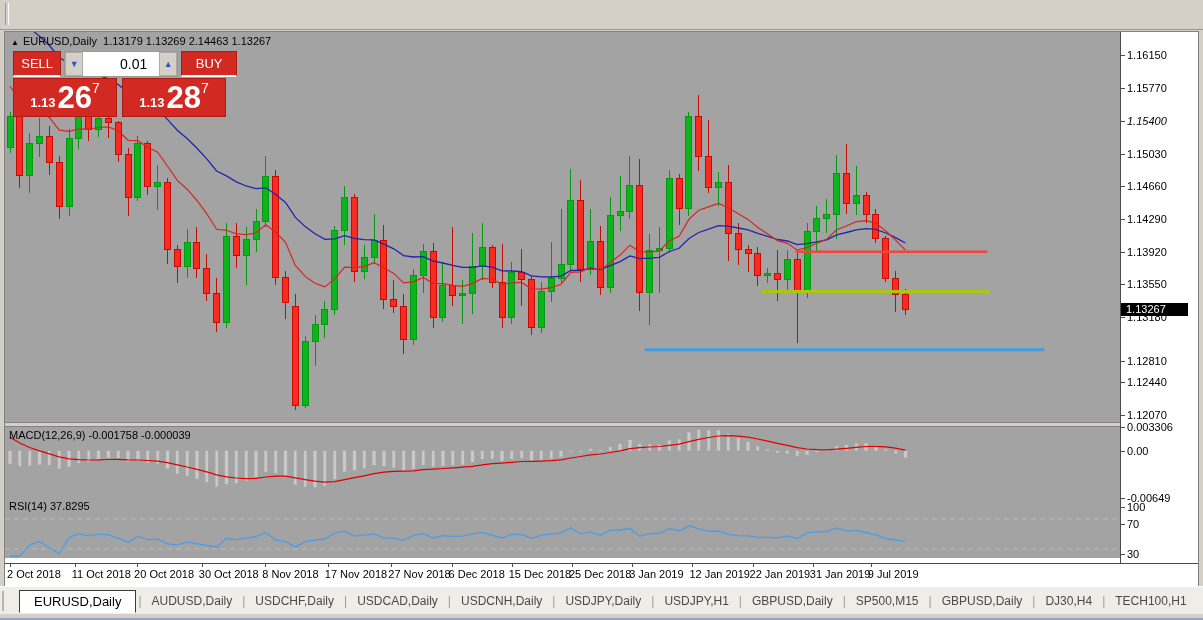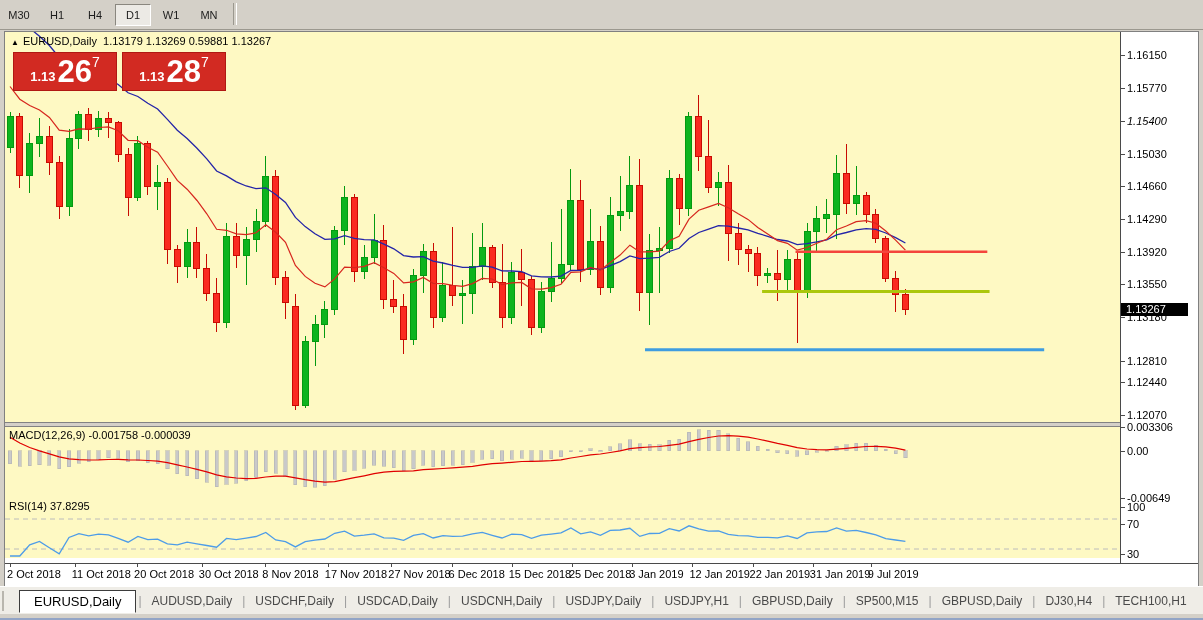--- a/index.html
+++ b/index.html
@@ -13,21 +13,21 @@
     border-bottom:1px solid #9b988f;box-sizing:border-box;}
   .tf-btn{display:inline-block;min-width:24px;padding:0 5px;margin:4px 1px 0 1px;height:20px;
     line-height:20px;text-align:center;font-size:11px;color:#1c1c1c;border:1px solid transparent;
     cursor:default;}
   .tf-btn.active{background:#eceae5;border:1px solid #8a877f;border-bottom-color:#fff;border-right-color:#fff;}
   .tb-sep{display:inline-block;width:2px;height:22px;margin:3px 5px -6px 5px;
     border-left:1px solid #9b988f;border-right:1px solid #ffffff;}
   
   .chart-window{position:absolute;left:4px;top:31px;width:1193px;height:554px;background:#ffffff;
     border:1px solid #808080;box-sizing:content-box;}
-  .panel{position:absolute;left:0;background:#fef9c3;overflow:hidden;}
+  .panel{position:absolute;left:0;background:#a3a3a3;overflow:hidden;}
   .plot-main{top:0;width:1115px;height:390px;}
   .sep{position:absolute;left:0;width:100%;height:3px;background:#d4d0c8;
     border-top:1px solid #828282;border-bottom:1px solid #828282;box-sizing:content-box;}
   .sep1{top:390px;} .sep2{top:466px;}
   .macd-panel{top:395px;width:1115px;height:71px;}
   .rsi-panel{top:466px;width:1115px;height:60px;}
   .v-axis{position:absolute;left:1115px;top:0;height:531px;border-left:1px solid #4a4a4a;}
   .axis-col{position:absolute;left:1116px;top:0;width:77px;height:531px;background:#fff;}
   .ytick{position:absolute;left:6px;font-size:11px;color:#000;white-space:nowrap;}
   .ytick .dash{position:absolute;left:-7px;top:6px;width:5px;border-top:1px solid #4a4a4a;}
@@ -69,27 +69,36 @@
     font-size:13px;color:#000;padding:3px 14px;margin:2px 2px 0 8px;}
   .tab-sep{color:#9a9a9a;font-size:12px;}
   .bottom-strip{position:absolute;left:0;top:614px;width:1203px;height:6px;background:#d4d0c8;
     border-bottom:2px solid #93a5c6;box-sizing:border-box;}
   svg{display:block;}
 </style>
 </head>
 <body>
 
 <div class="toolbar">
-  <span id="tf-holder"><span class="tf-btn">M30</span><span class="tf-btn">H1</span><span class="tf-btn">H4</span><span class="tf-btn active">D1</span><span class="tf-btn">W1</span><span class="tf-btn">MN</span></span><span class="tb-sep"></span>
+  <span class="tb-sep"></span>
 </div>
 
 <div class="chart-window">
-  <div class="chart-title"><span class="tri">▲</span><span>EURUSD,Daily</span>  <span>1.13179 1.13269 0.59881 1.13267</span></div>
+  <div class="chart-title"><span class="tri">▲</span><span>EURUSD,Daily</span>  <span>1.13179 1.13269 2.14463 1.13267</span></div>
 
   <div class="trade">
+    <div class="trade-row1">
+      <div class="btn-red sell-btn">SELL</div>
+      <div class="spin">
+        <div class="spin-btn">▼</div>
+        <input class="vol-input" value="0.01" style="">
+        <div class="spin-btn">▲</div>
+      </div>
+      <div class="btn-red buy-btn">BUY</div>
+    </div>
     <div class="trade-row2">
       <div class="qbox">
         <span class="frac">1.13</span>
         <span class="big">26</span>
         <span class="sup">7</span>
       </div>
       <div class="qbox">
         <span class="frac">1.13</span>
         <span class="big">28</span>
         <span class="sup">7</span>

